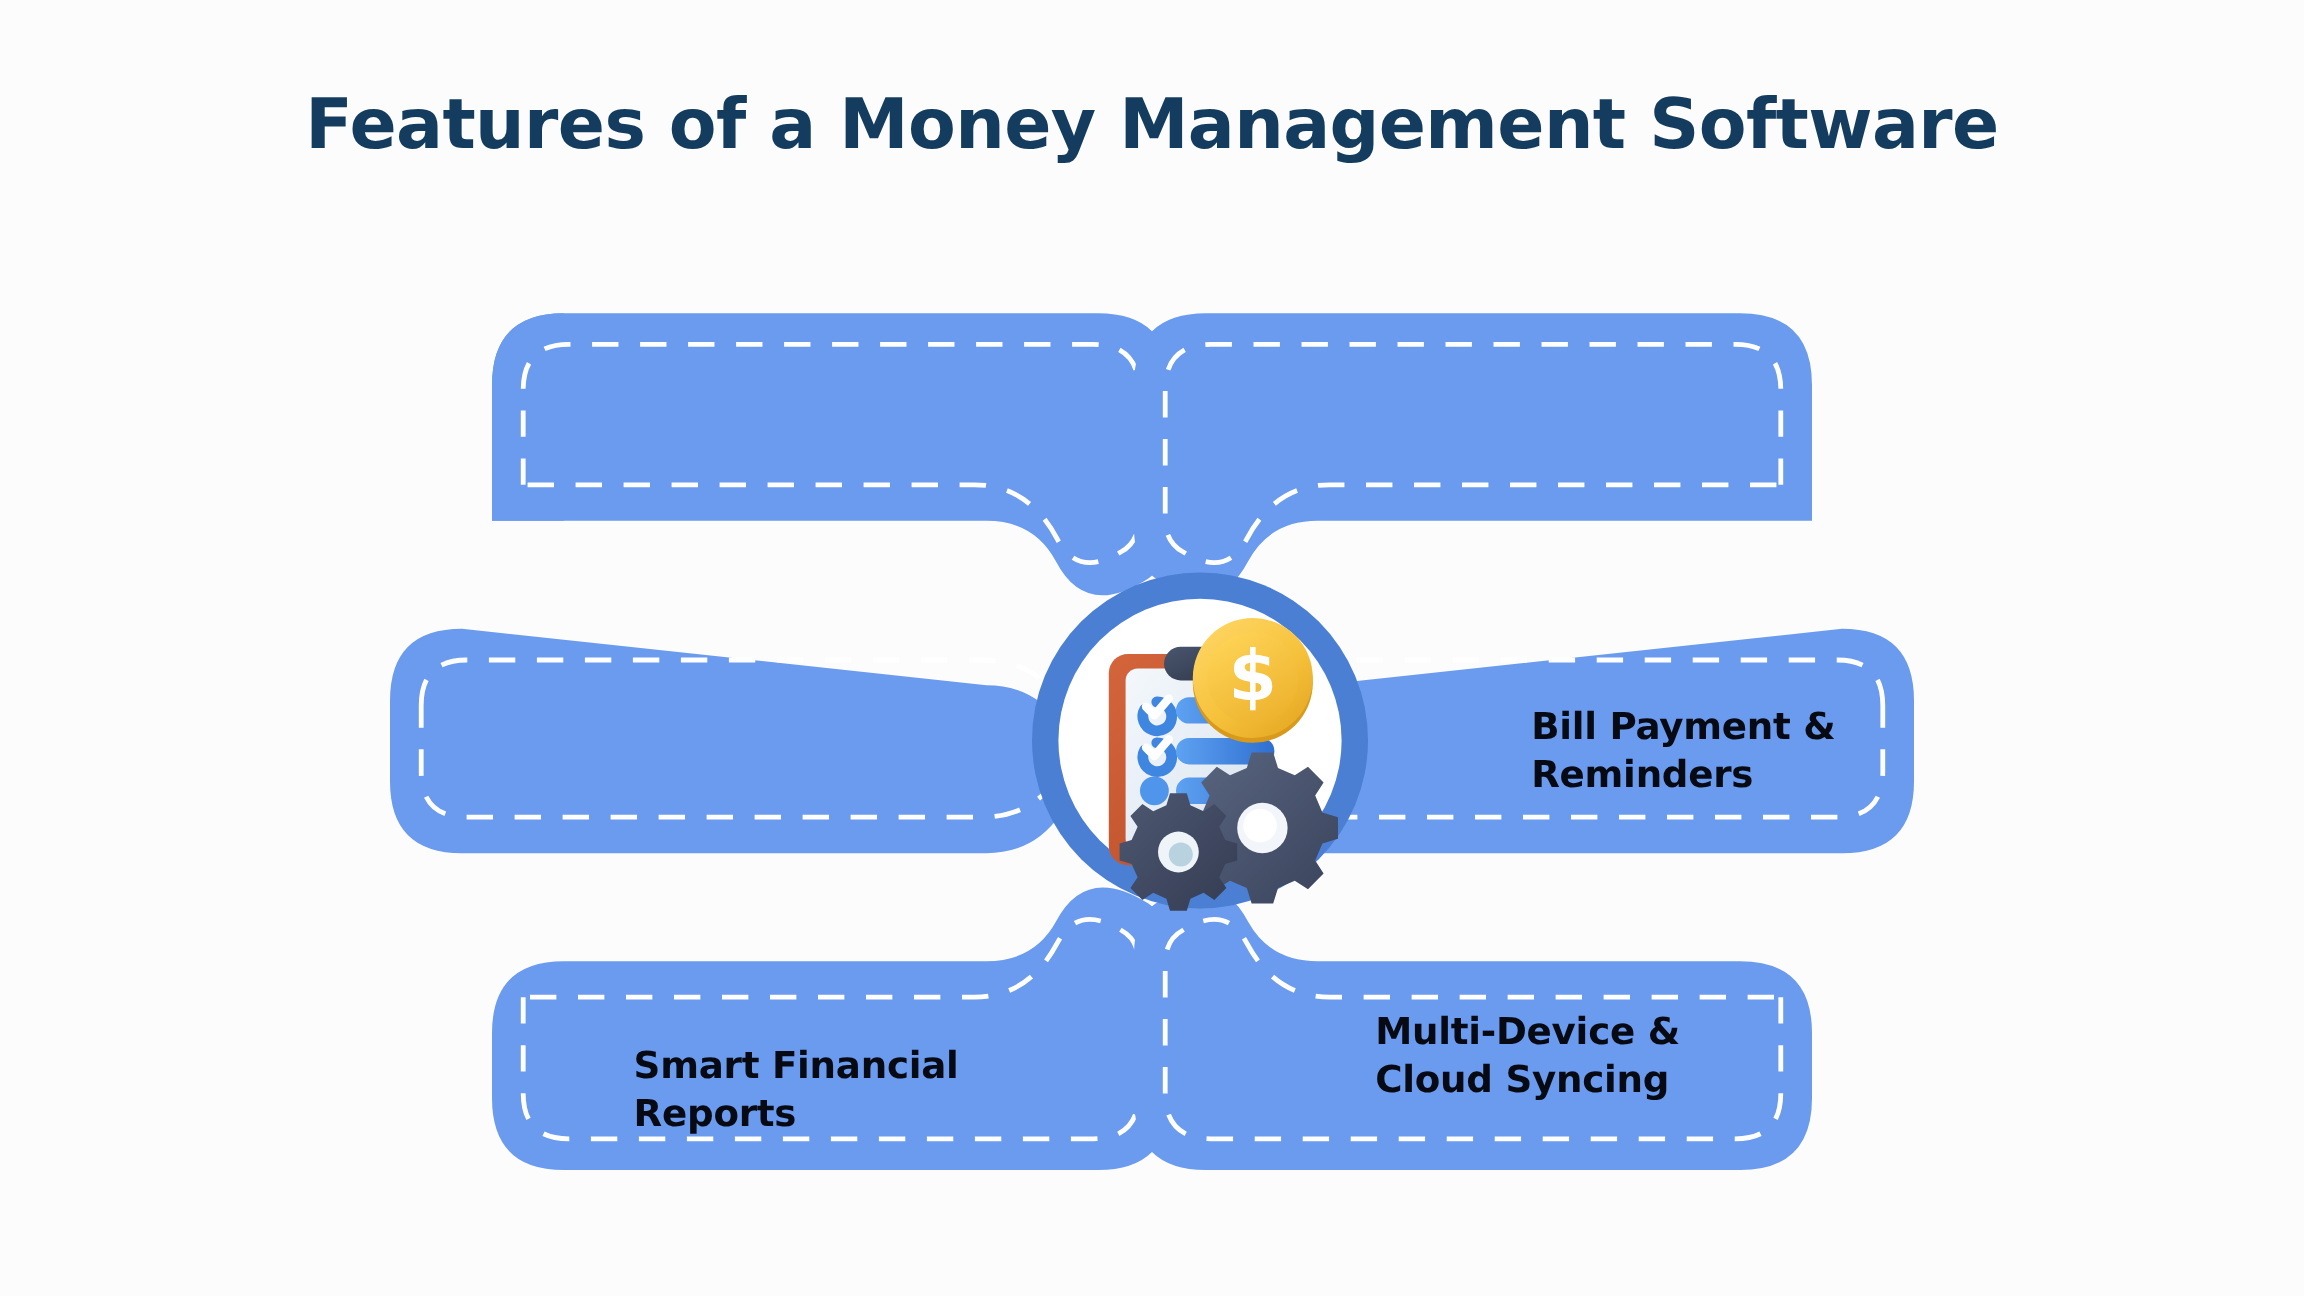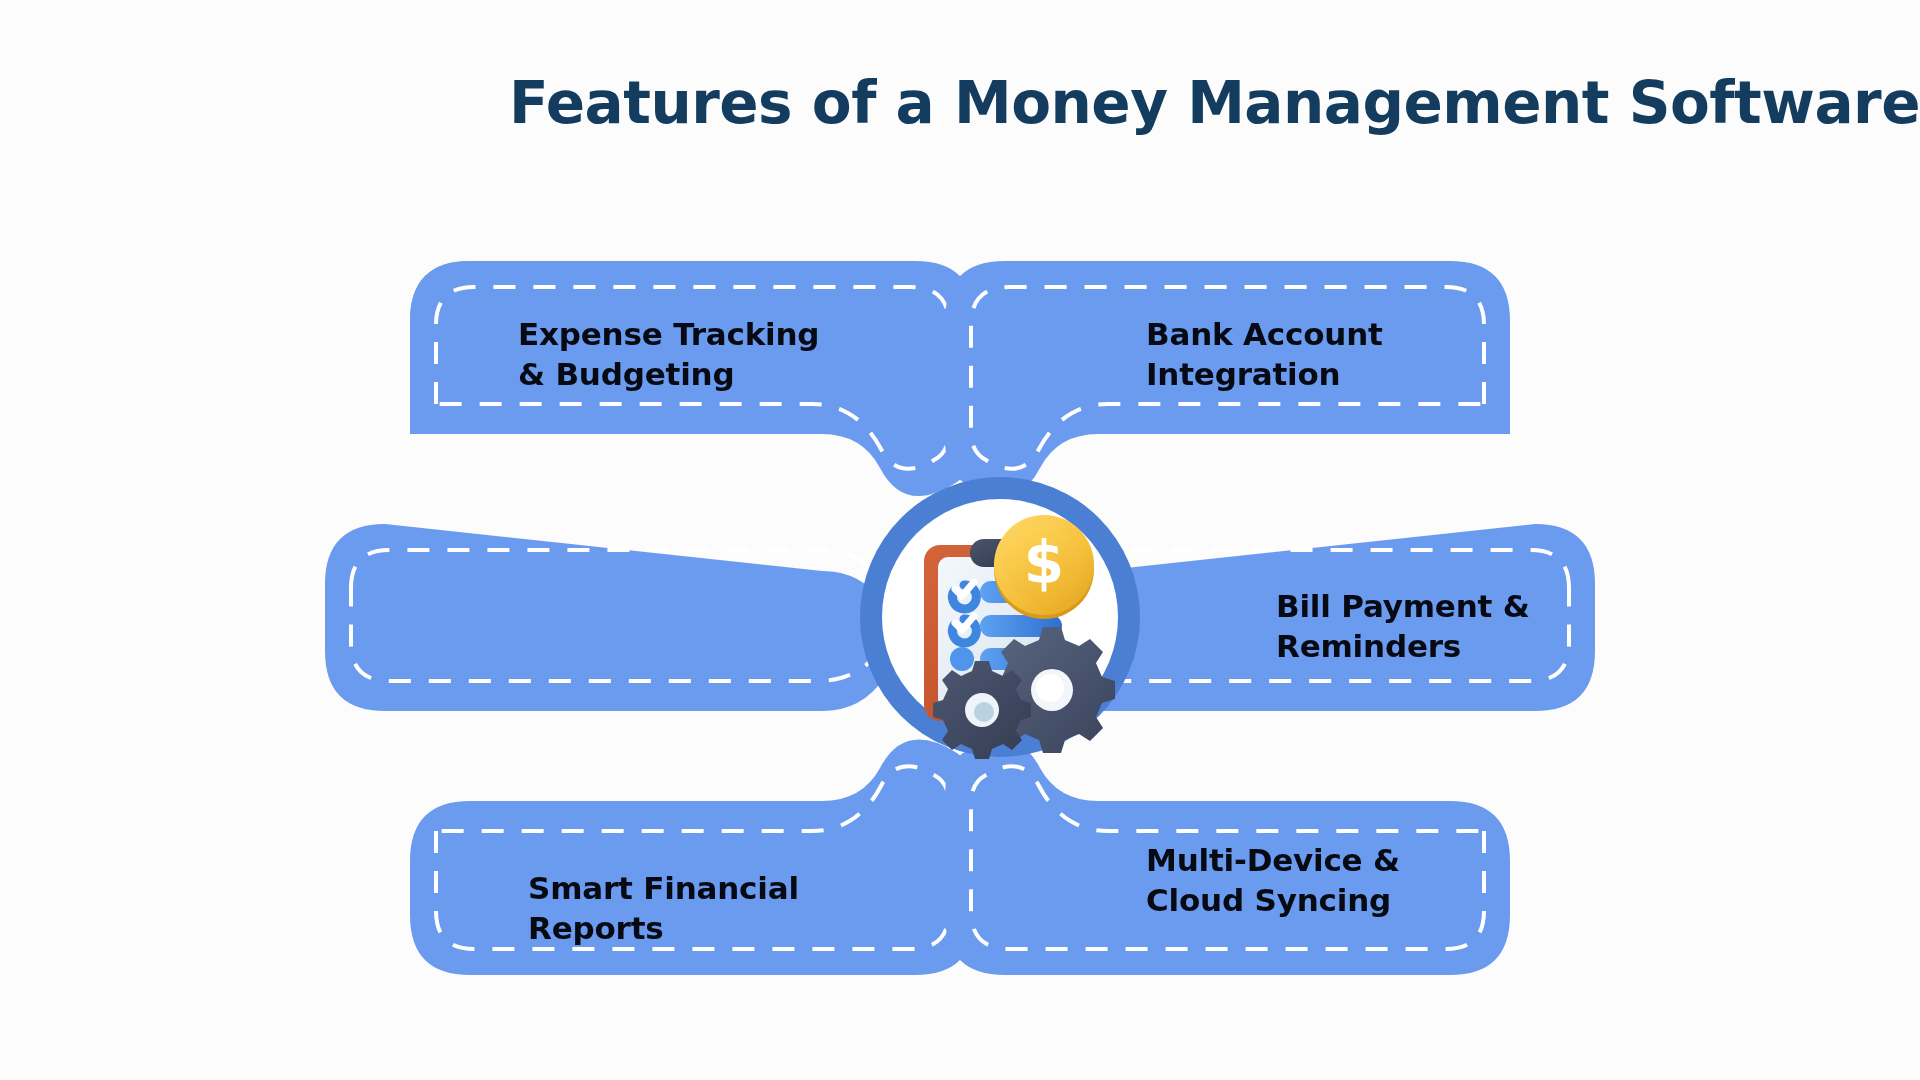--- a/index.html
+++ b/index.html
@@ -19,21 +19,21 @@
     height: 1080px;
     background: #fcfcfc;
   }
 
   
   #title {
     position: absolute;
     top: 72px;
     left: 0;
     width: 1920px;
-    text-align: right;
+    text-align: center;
     font-family: "DejaVu Sans", sans-serif;
     font-size: 58px;
     font-weight: bold;
     letter-spacing: -0.5px;
     color: #133c5e;
     line-height: 1.1;
     white-space: nowrap;
   }
 
   
@@ -300,29 +300,25 @@
                    L -34 30 L -39 19 L -49 16 L -49 2 L -39 -1 L -34 -12 L -40 -21
                    L -30 -31 L -21 -25 L -10 -30 Z"></path>
           <circle cx="0" cy="9" r="17" fill="#eef4f8"></circle>
           <circle cx="2" cy="11" r="10" fill="#b8d2e0"></circle>
         </g>
 
       </g>
     </g>
   </svg>
 
-  <div class="label l-tl">Expense Tracking
-&amp; Budgeting</div>
 
 
   <div class="label l-bl">Smart Financial
 Reports</div>
 
-  <div class="label l-tr">Bank Account
-Integration</div>
 
   <div class="label l-mr">Bill Payment &amp;
 Reminders</div>
 
   <div class="label l-br">Multi-Device &amp;
 Cloud Syncing</div>
 
 </div>
 
 </body></html>

